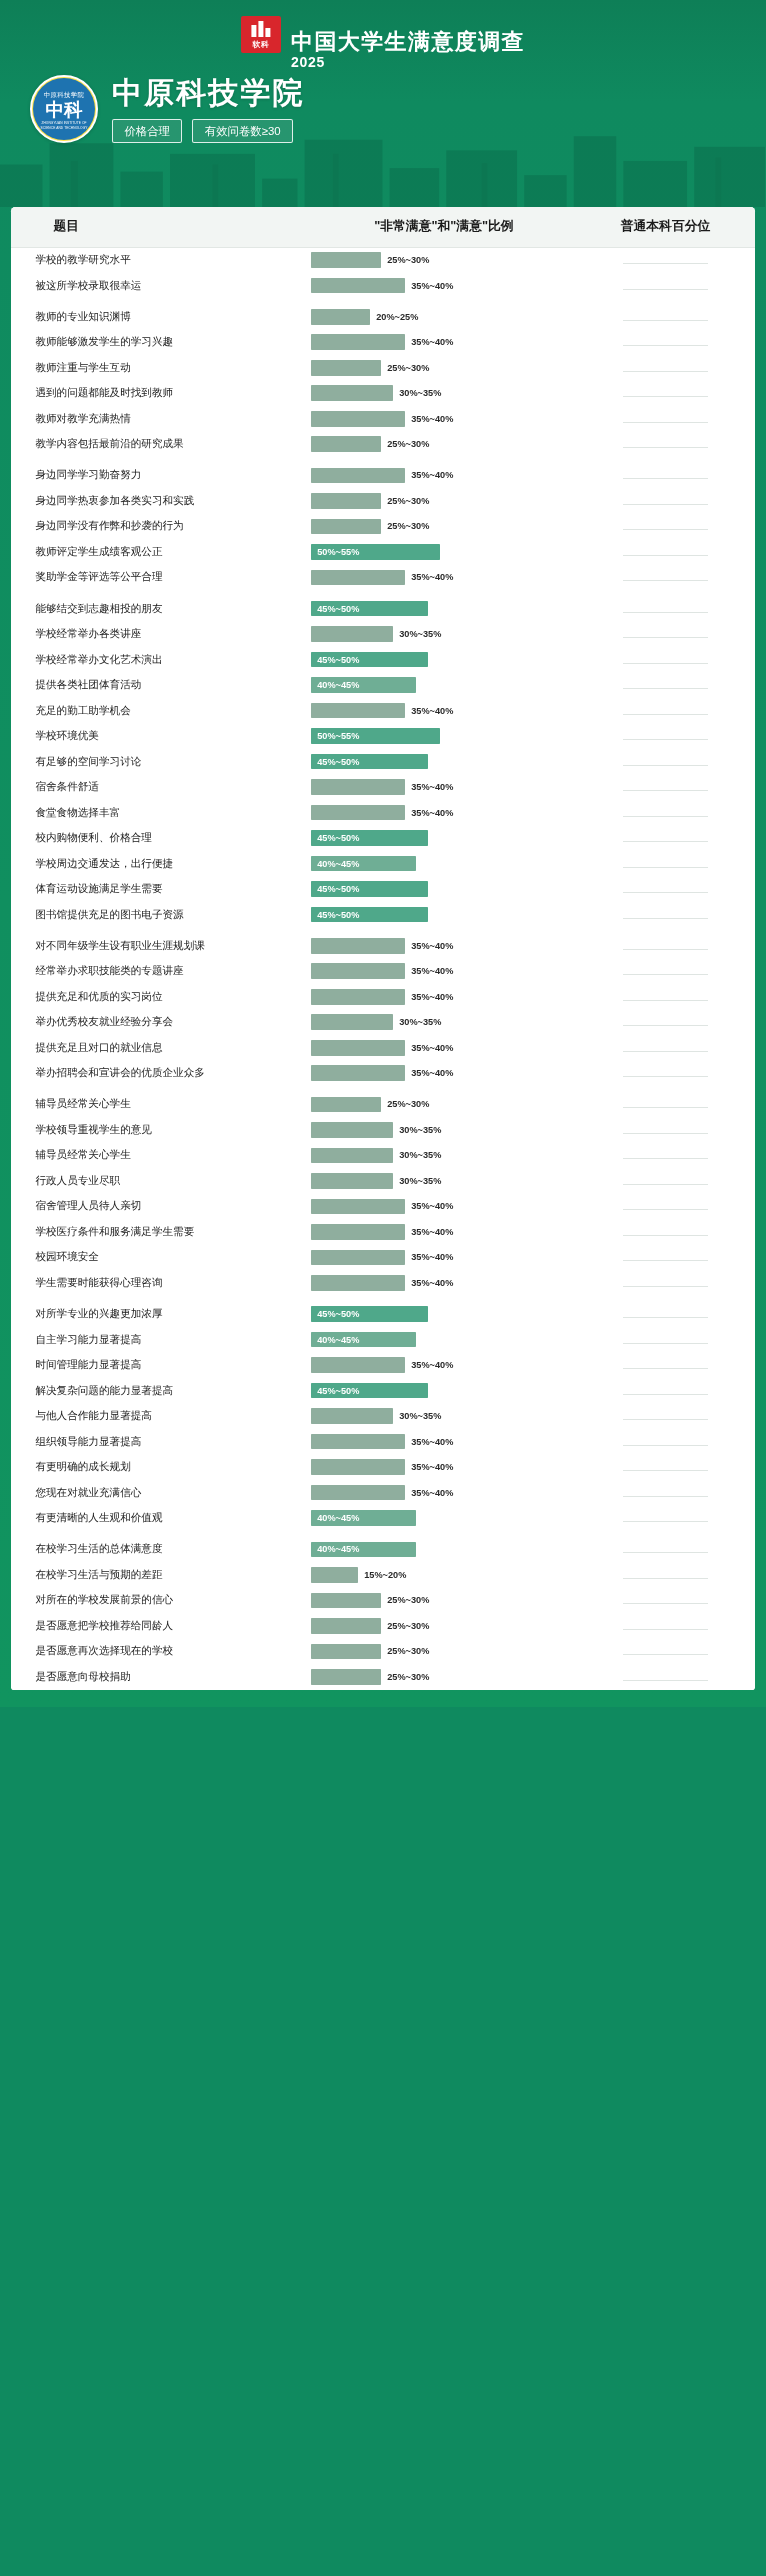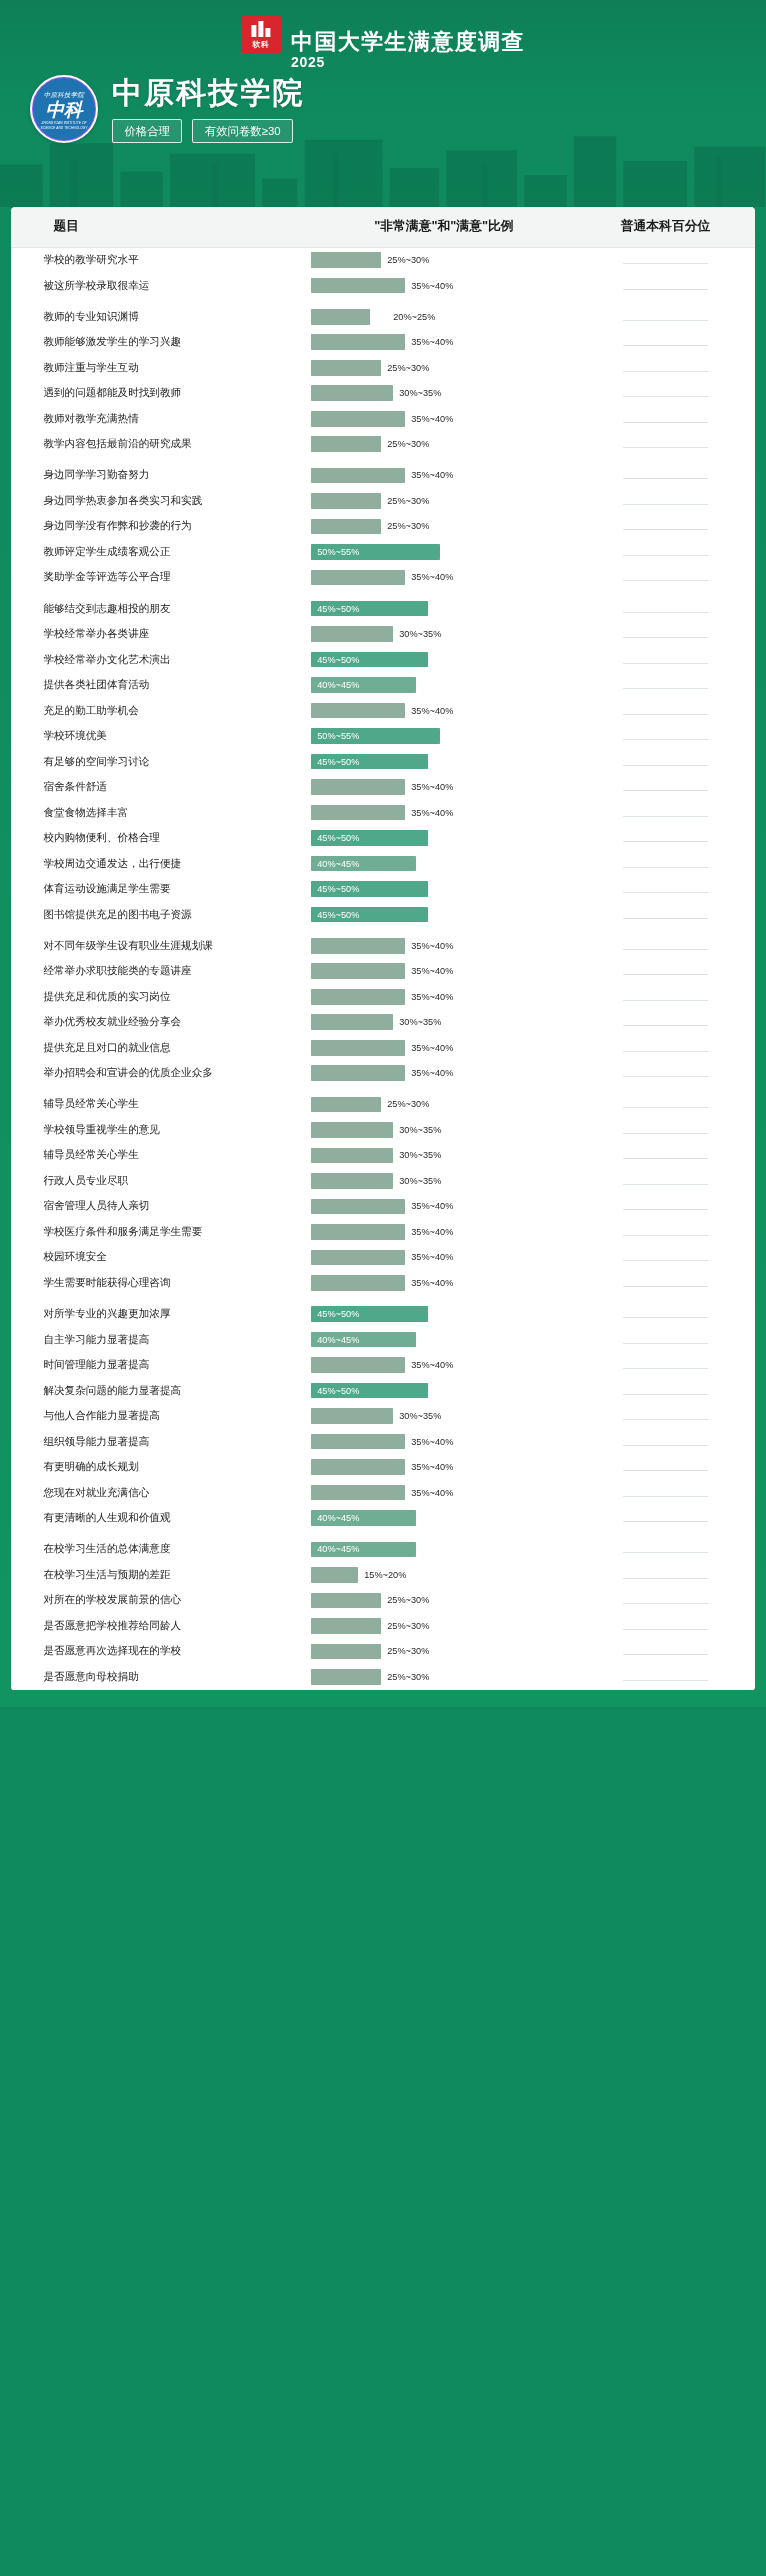--- a/index.html
+++ b/index.html
@@ -67,26 +67,25 @@
   .school-row {
     position: relative;
     display: flex;
     align-items: center;
     gap: 14px;
     padding: 10px 0 0 30px;
     z-index: 3;
   }
   .crest {
     width: 68px; height: 68px; border-radius: 50%;
-    background: #8b5cf6;
+    background: #fde047;
     border: 2.8px solid #ffffff;
     display: flex; align-items: center; justify-content: center;
     flex: none;
     box-shadow: 0 0.7px 3.5px rgba(0,0,0,.2);
-    font-style: italic;
   }
   .crest-inner {
     width: 62px; height: 62px; border-radius: 50%;
     background: #1e73b0;
     color: #fff;
     display:flex; flex-direction: column; align-items:center; justify-content:center;
     text-align:center;
     position: relative;
   }
   .crest-inner .cn {
@@ -130,23 +129,23 @@
     text-align: center;
     border-bottom: 0.7px solid #e2e7e4;
   }
   th.c-item { width: 298px; text-align: left; padding-left: 42px; }
   th.c-bar  { width: 263px; }
   th.c-pct  { width: 177px; }
 
   tbody td { padding: 0; vertical-align: middle; }
   tr.row { height: 25.5px; }
   tr.row td.item {
-    font-size: 10.6px; color: #222; padding-left: 32px; white-space: nowrap;
-  }
-  tr.row td.bar-cell { padding: 0 7px 0 0; }
+    font-size: 10.6px; color: #222; padding-left: 24px; white-space: nowrap;
+  }
+  tr.row td.bar-cell { padding: 0 7px 0 0; font-weight: bold; }
   .barwrap {
     position: relative;
     height: 15.6px;
     width: 234px;
     display: flex;
     align-items: center;
   }
   .bar {
     height: 15.6px;
     background: #8fae9e;
@@ -267,21 +266,21 @@
         <tr class="spacer">
           <td colspan="3">
             <div class="rule"></div>
           </td>
         </tr>
         <tr class="row">
           <td class="item">教师的专业知识渊博</td>
           <td class="bar-cell">
             <div class="barwrap">
               <div class="bar" style="width: 59px;"></div>
-              <div class="bar-label" style="left: 76px; text-align: right;">20%~25%</div>
+              <div class="bar-label" style="left: 59px; text-align: right;">20%~25%</div>
             </div>
           </td>
           <td class="pct-cell"><span class="pct-line"></span></td>
         </tr>
         <tr class="row">
           <td class="item">教师能够激发学生的学习兴趣</td>
           <td class="bar-cell">
             <div class="barwrap">
               <div class="bar" style="width: 94px;"></div>
               <div class="bar-label" style="left: 94px;">35%~40%</div>

